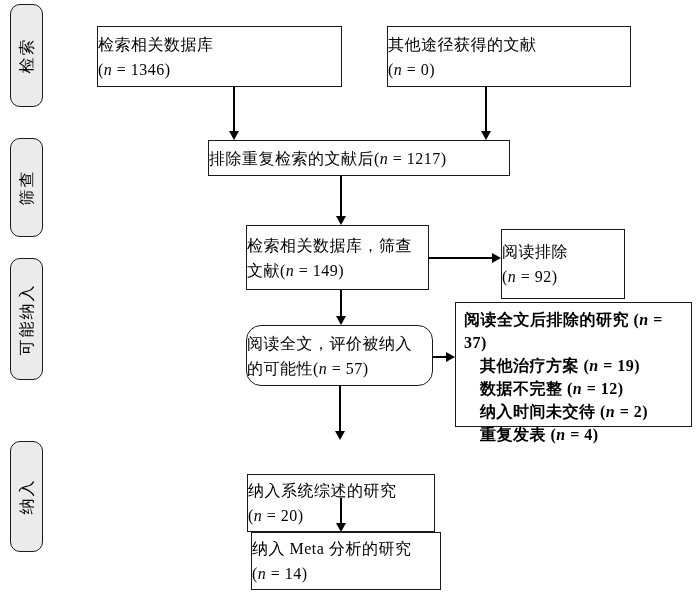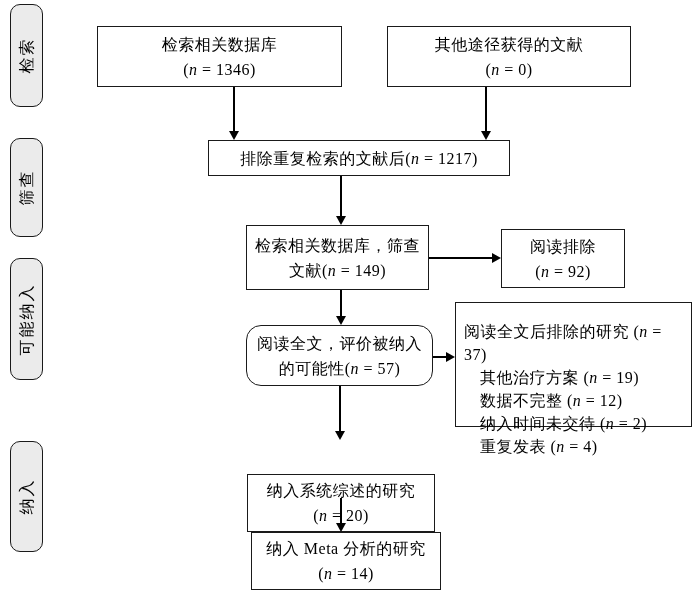--- a/index.html
+++ b/index.html
@@ -27,33 +27,34 @@
     font-size: 16px;
     letter-spacing: 2px;
   }
   .box {
     position: absolute;
     background: #ffffff;
     border: 1.5px solid #1a1a1a;
     box-sizing: border-box;
     display: flex;
     flex-direction: column;
-    align-items: center;
+    align-items: flex-start;
     justify-content: center;
     text-align: center;
     font-size: 16px;
     line-height: 25px;
     letter-spacing: 0.5px;
   }
   .box.left-align {
     align-items: flex-start;
     text-align: left;
     justify-content: flex-start;
-    padding: 17px 8px;
+    padding: 5px 8px;
     line-height: 23px;
+    font-weight: bold;
   }
   .box.left-align .indent { padding-left: 16px; }
   .vline { position: absolute; width: 2px; background: #000; }
   .hline { position: absolute; height: 2px; background: #000; }
   .arr-down {
     position: absolute; width: 0; height: 0;
     border-left: 5px solid transparent;
     border-right: 5px solid transparent;
     border-top: 9px solid #000;
   }
@@ -95,21 +96,21 @@
 
   <div class="box" style="left:208px; top:140px; width:302px; height:36px;">
     <div>排除重复检索的文献后(<i>n</i> = 1217)</div>
   </div>
 
   <div class="box" style="left:246px; top:225px; width:183px; height:65px;">
     <div>检索相关数据库，筛查</div>
     <div>文献(<i>n</i> = 149)</div>
   </div>
 
-  <div class="box" style="left:501px; top:229px; width:124px; height:59px;">
+  <div class="box" style="left:501px; top:229px; width:124px; height:70px;">
     <div>阅读排除</div>
     <div>(<i>n</i> = 92)</div>
   </div>
 
   <div class="box" style="left:246px; top:325px; width:187px; height:61px;border-radius:15px;">
     <div>阅读全文，评价被纳入</div>
     <div>的可能性(<i>n</i> = 57)</div>
   </div>
 
   <div class="box left-align" style="left:455px; top:302px; width:237px; height:125px;">

